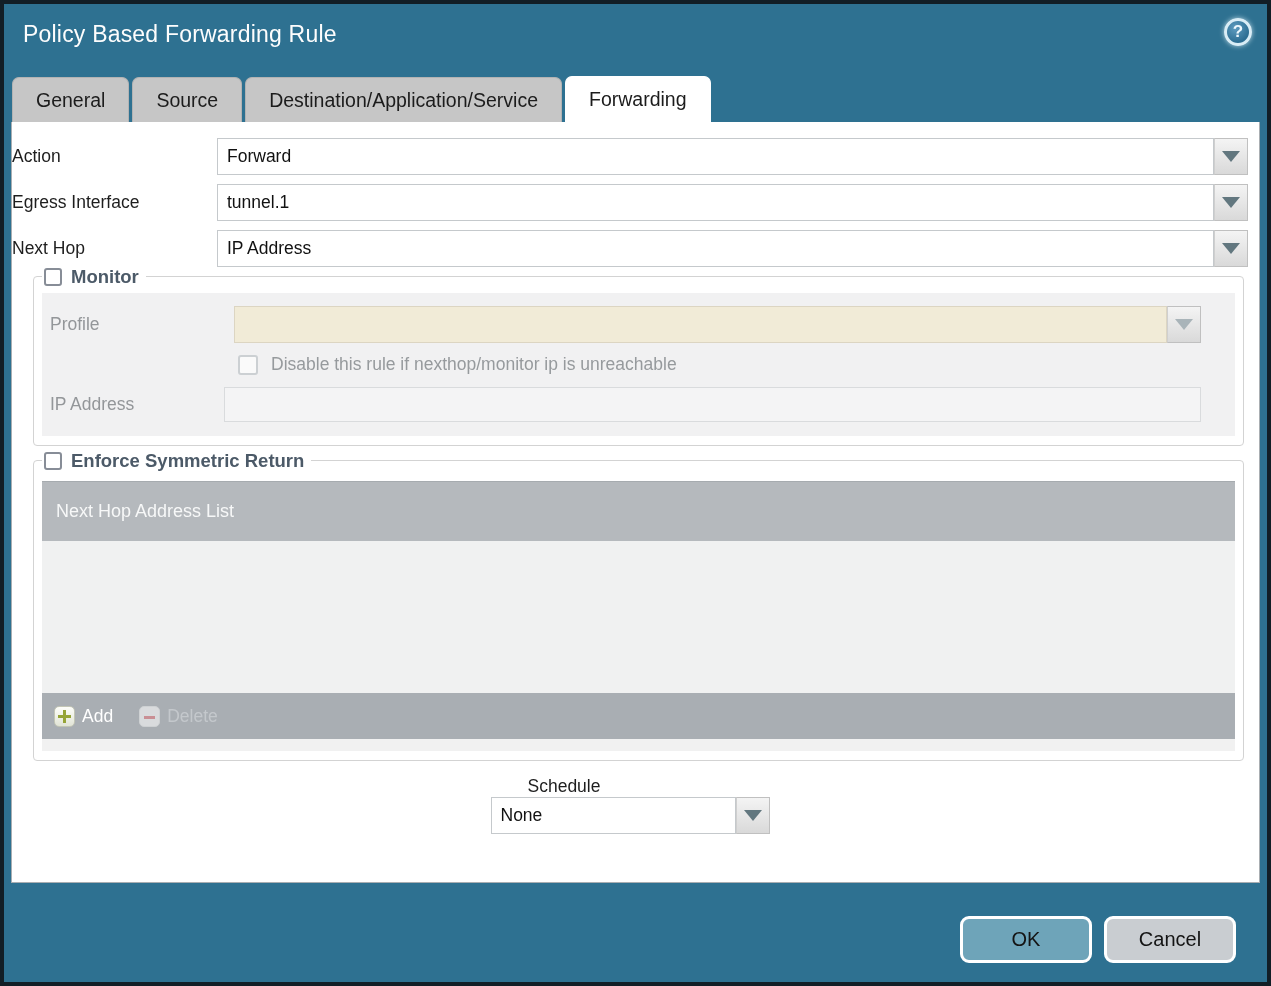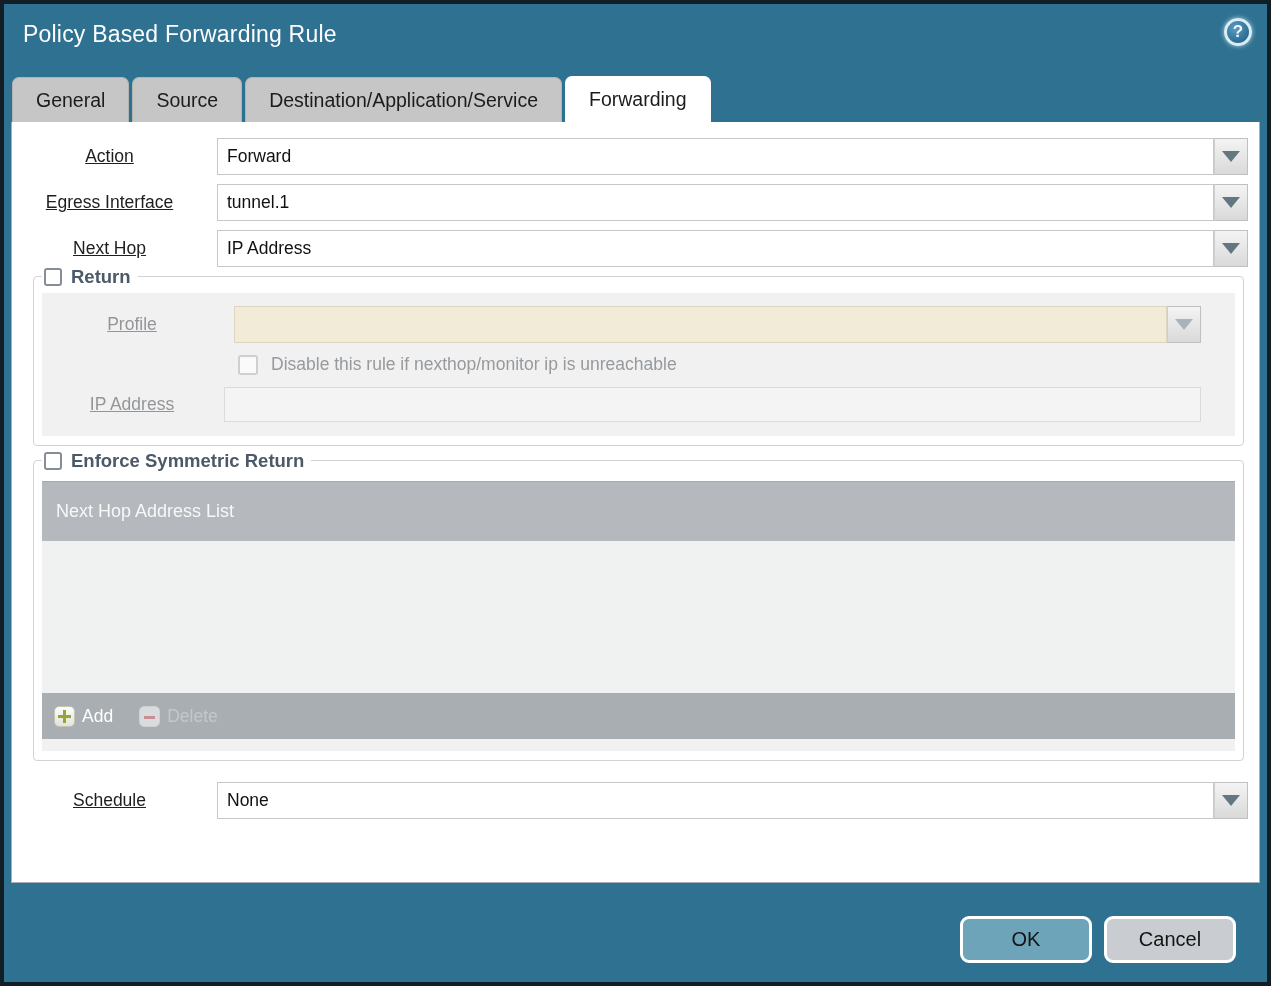--- a/index.html
+++ b/index.html
@@ -33,21 +33,21 @@
 
   
   .content {
     position:absolute; top:118px; left:7px; right:7px; bottom:99px;
     background:#ffffff; border:1px solid #a9aeb2; border-top:none; z-index:4;
     padding-top:16px;
   }
 
   
   .form-row { display:flex; align-items:center; height:37px; margin:0 11px 9px 0; }
-  .form-row .flabel { width:205px; text-align:center; padding-right:10px; font-size:17.5px; color:#1e1e1e; flex:none;text-decoration:underline; }
+  .form-row .flabel { width:205px; text-align:left; padding-right:10px; font-size:17.5px; color:#1e1e1e; flex:none; }
   .combo { flex:1; display:flex; height:37px; }
   .combo .field {
     flex:1; height:37px; border:1px solid #c5c9cc; background:#fff;
     font-size:17.5px; color:#111; padding:0 9px; font-family:"Liberation Sans",sans-serif; min-width:0;
   }
   .dd {
     width:34px; height:37px; flex:none; cursor:pointer;
     background:linear-gradient(#f4f4f4,#d9d9d9);
     border:1px solid #c0c0c0; border-left:1px solid #cfcfcf;
     display:flex; align-items:center; justify-content:center;
@@ -85,21 +85,21 @@
   .tbl-btn .ico { width:21px; height:21px; border-radius:5px; position:relative; display:inline-block; }
   .ico.add-ico { background:linear-gradient(#fdfdf9,#e1e4d6); border:1px solid #c2c5b5; }
   .ico.add-ico .bar-h { position:absolute; left:3px; right:3px; top:8px; height:3px; background:#96a437; }
   .ico.add-ico .bar-v { position:absolute; top:3px; bottom:3px; left:8px; width:3px; background:#96a437; }
   .ico.del-ico { background:#d9dbdd; border:1px solid #ced1d3; }
   .ico.del-ico .bar-h { position:absolute; left:4px; right:4px; top:9px; height:3px; background:#c98f94; }
   .tbl-btn .blabel { font-size:17.5px; color:#ffffff; }
   .tbl-btn.disabled { cursor:default; }
   .tbl-btn.disabled .blabel { color:#c4c8cc; }
 
-  .schedule-row { margin-top:21px; }
+  .schedule-row { margin-top:15px;flex-direction:column; }
 
   
   .dlg-btn {
     position:absolute; top:912px; width:132px; height:47px; border-radius:9px;
     border:3px solid #ffffff; font-size:20px; color:#141414;
     display:flex; align-items:center; justify-content:center; cursor:pointer;
     font-family:"Liberation Sans",sans-serif;
   }
   .btn-ok { right:175px; background:#6ea4b9; }
   .btn-cancel { right:31px; background:#c9cdd1; }
@@ -150,21 +150,21 @@
         <div class="dd">
             <span class="arrow"></span>
           </div>
       </div>
     </div>
 
 
     <div class="fset">
       <div class="fset-legend">
         <span class="cb"></span>
-        <span class="ltext">Return</span>
+        <span class="ltext">Monitor</span>
       </div>
       <div class="dis-panel">
         <div class="form-row" style="margin-right:26px;gap:10px;">
           <div class="flabel">Profile</div>
           <div class="combo">
             <input class="field beige" type="text" disabled="" style="">
             <div class="dd disabled">
                 <span class="arrow"></span>
               </div>
           </div>

